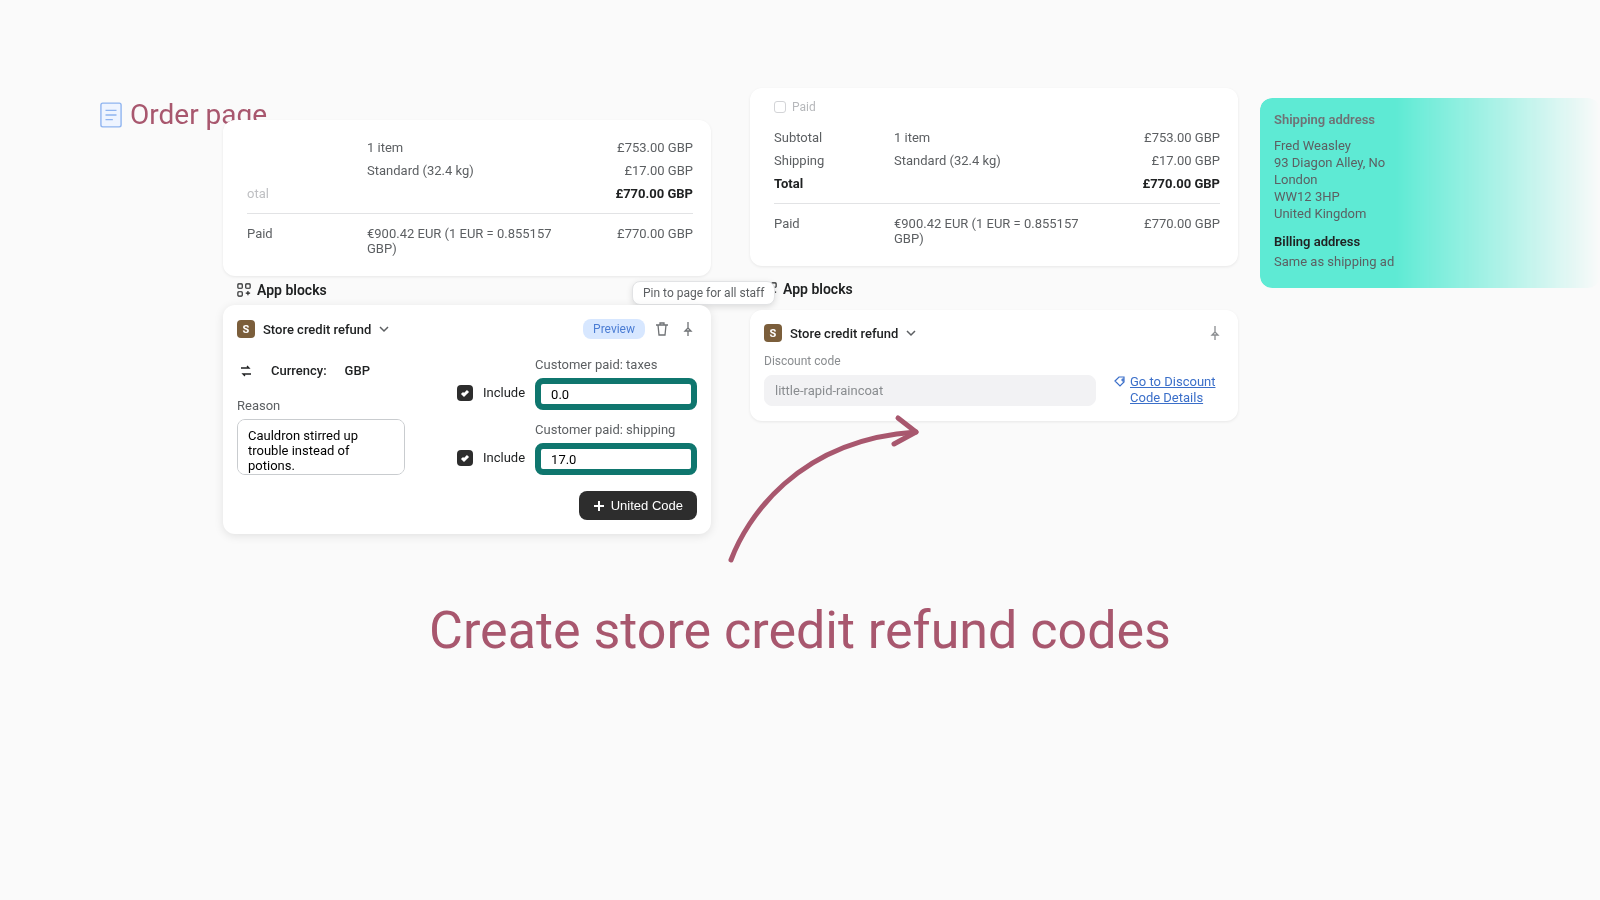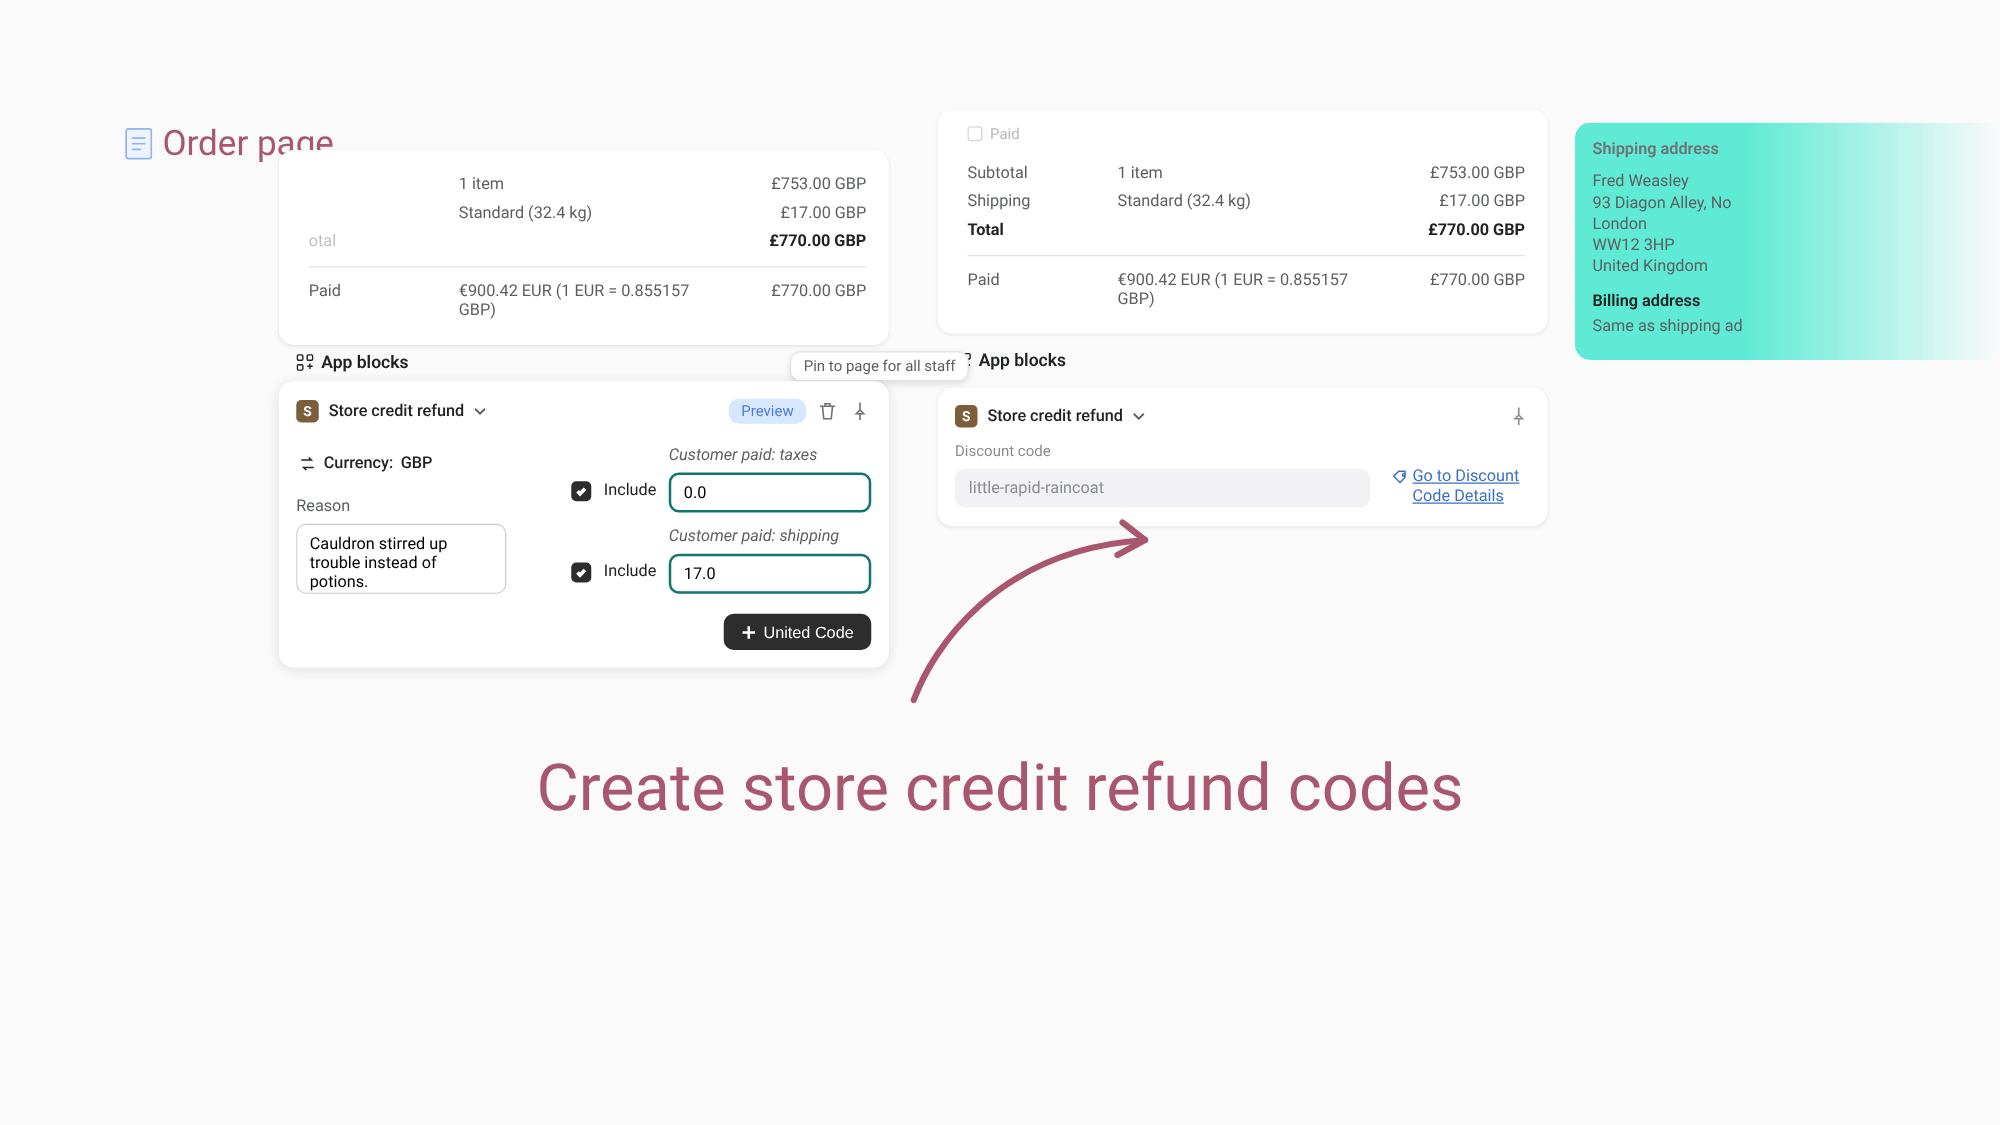--- a/index.html
+++ b/index.html
@@ -42,26 +42,26 @@
 .app-title-row { display: flex; align-items: center; gap: 8px; }
 .app-badge { width: 18px; height: 18px; background: #7b5e3b; border-radius: 4px; display: inline-flex; align-items: center; justify-content: center; color: #fff; font-size: 11px; font-weight: 700; }
 .app-title { font-weight: 500; font-size: 13px; }
 .chev { width: 10px; height: 10px; }
 .header-actions { margin-left: auto; display: flex; align-items: center; gap: 8px; }
 .preview-pill { background: #d7e7ff; color: #4b7dd4; border-radius: 8px; padding: 3px 10px; font-size: 12px; }
 .icon-btn { width: 18px; height: 18px; color: #6f7275; cursor: pointer; }
 .form-grid { display: flex; gap: 20px; margin-top: 18px; }
 .form-left { width: 200px; }
 .form-right { flex: 1; }
-.currency-row { display: flex; align-items: center; gap: 6px; font-size: 13px; font-weight: 500; padding: 6px 2px 20px 2px; border-bottom: none; }
+.currency-row { display: flex; align-items: center; gap: 18px; font-size: 13px; font-weight: 500; padding: 6px 2px 20px 2px; border-bottom: none; }
 .reason-label { font-size: 13px; color: #5c5f62; margin-bottom: 6px; }
 .reason-input { width: 168px; min-height: 56px; border: 1px solid #c9cccf; border-radius: 8px; padding: 8px 10px; font-size: 13px; font-family: inherit; resize: none; }
 .field { margin-bottom: 12px; }
-.field-label { font-size: 13px; color: #5c5f62; margin-bottom: 6px; display: block; font-style: italic; }
-.text-input { width: 100%; border: 2px solid #0f766e; border-radius: 8px; padding: 6px 10px; font-size: 13px; font-family: inherit; height: 32px; }
+.field-label { font-size: 13px; color: #5c5f62; margin-bottom: 6px; display: block; }
+.text-input { width: 100%; border: 6px solid #0f766e; border-radius: 8px; padding: 6px 10px; font-size: 13px; font-family: inherit; height: 32px; }
 .include-row { display: flex; align-items: flex-start; gap: 10px; }
 .checkbox { width: 16px; height: 16px; border-radius: 4px; background: #2d2d2d; display: inline-flex; align-items: center; justify-content: center; margin-top: 28px; flex-shrink: 0; }
 .checkbox svg { width: 10px; height: 10px; stroke: #fff; stroke-width: 3; fill: none; }
 .include-label { font-size: 13px; margin-top: 28px; }
 .create-btn { background: #2d2d2d; color: #fff; border: none; border-radius: 8px; padding: 7px 14px; font-size: 13px; font-weight: 500; display: inline-flex; align-items: center; gap: 6px; cursor: pointer; float: right; margin-top: 4px; }
 .create-btn .plus { width: 12px; height: 12px; stroke: #fff; stroke-width: 2; }
 
 .right-app-card { position: absolute; top: 310px; left: 750px; width: 488px; background: #fff; border-radius: 12px; box-shadow: 0 1px 3px rgba(0,0,0,0.08); padding: 14px; font-size: 13px; }
 .pin-right { margin-left: auto; color: #8a8d90; }
 .discount-label { font-size: 12px; color: #8a8d90; margin-top: 12px; margin-bottom: 6px; }

